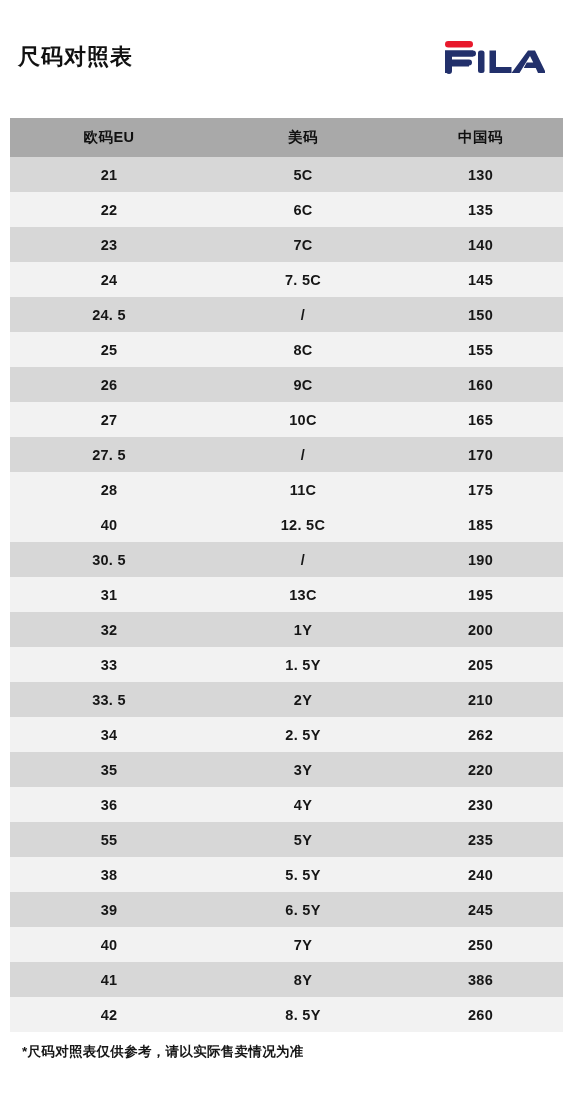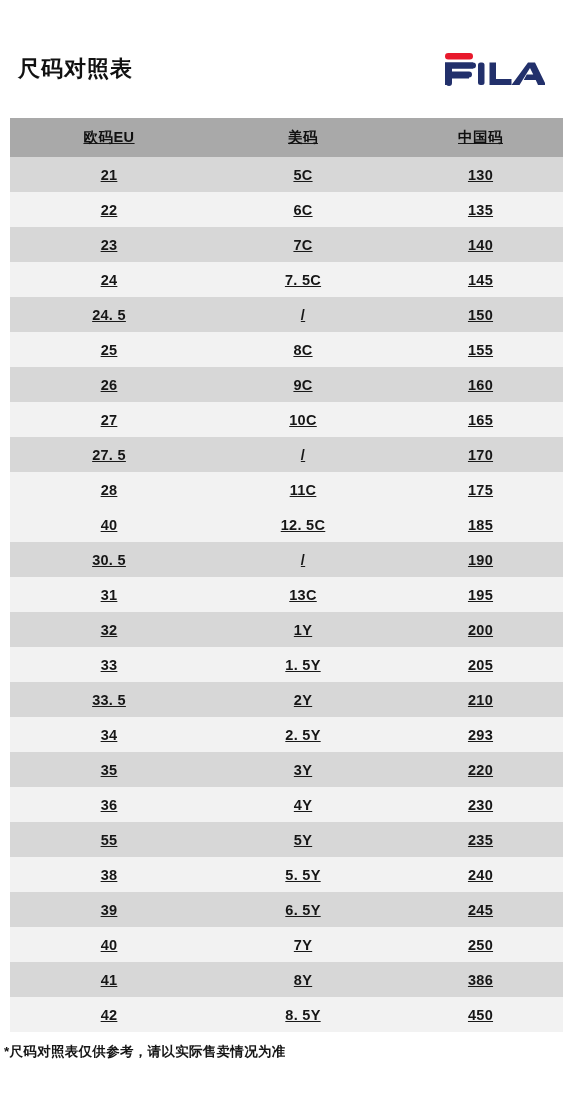--- a/index.html
+++ b/index.html
@@ -22,21 +22,21 @@
     height: 1100px;
     box-sizing: border-box;
     position: relative;
     background: #ffffff;
   }
 
   
   .header {
     height: 118px;
     box-sizing: border-box;
-    padding: 14px 14px 0 18px;
+    padding: 2px 14px 0 18px;
     display: flex;
     align-items: flex-start;
     justify-content: space-between;
     gap: 46px;
   }
 
   .page-title {
     margin: 0;
     padding-top: 44px;
     font-size: 22px;
@@ -52,21 +52,20 @@
     padding-right: 14px;
     display: block;
     line-height: 0;
   }
 
   
   .table-wrap {
     margin: 0 10px;
     width: 553px;
     box-sizing: border-box;
-    text-decoration: underline;
   }
 
   table.size-table {
     width: 553px;
     border-collapse: collapse;
     table-layout: fixed;
     font-size: 14px;
   }
 
   table.size-table col.c1 { width: 198px; }
@@ -99,21 +98,21 @@
   table.size-table tbody tr.row-even td { background: #f2f2f2; }
 
   td.dash-cell {
     font-weight: normal;
     font-size: 15px;
   }
 
   
   .footnote {
     margin: 0;
-    padding: 11px 0 0 4px;
+    padding: 11px 0 0 22px;
     font-size: 13.5px;
     font-weight: bold;
     color: #151515;
     letter-spacing: 0.3px;
     white-space: nowrap;
   }
 </style>
 </head>
 <body>
 
@@ -232,21 +231,21 @@
             <td>205</td>
           </tr>
           <tr class="row-odd">
             <td>33. 5</td>
             <td>2Y</td>
             <td>210</td>
           </tr>
           <tr class="row-even">
             <td>34</td>
             <td>2. 5Y</td>
-            <td>293</td>
+            <td>262</td>
           </tr>
           <tr class="row-odd">
             <td>35</td>
             <td>3Y</td>
             <td>220</td>
           </tr>
           <tr class="row-even">
             <td>36</td>
             <td>4Y</td>
             <td>230</td>
@@ -272,21 +271,21 @@
             <td>250</td>
           </tr>
           <tr class="row-odd">
             <td>41</td>
             <td>8Y</td>
             <td>386</td>
           </tr>
           <tr class="row-even">
             <td>42</td>
             <td>8. 5Y</td>
-            <td>450</td>
+            <td>260</td>
           </tr>
         </tbody>
     </table>
   </div>
 
   <p class="footnote">*尺码对照表仅供参考，请以实际售卖情况为准</p>
 
 </div>
 
 </body></html>

